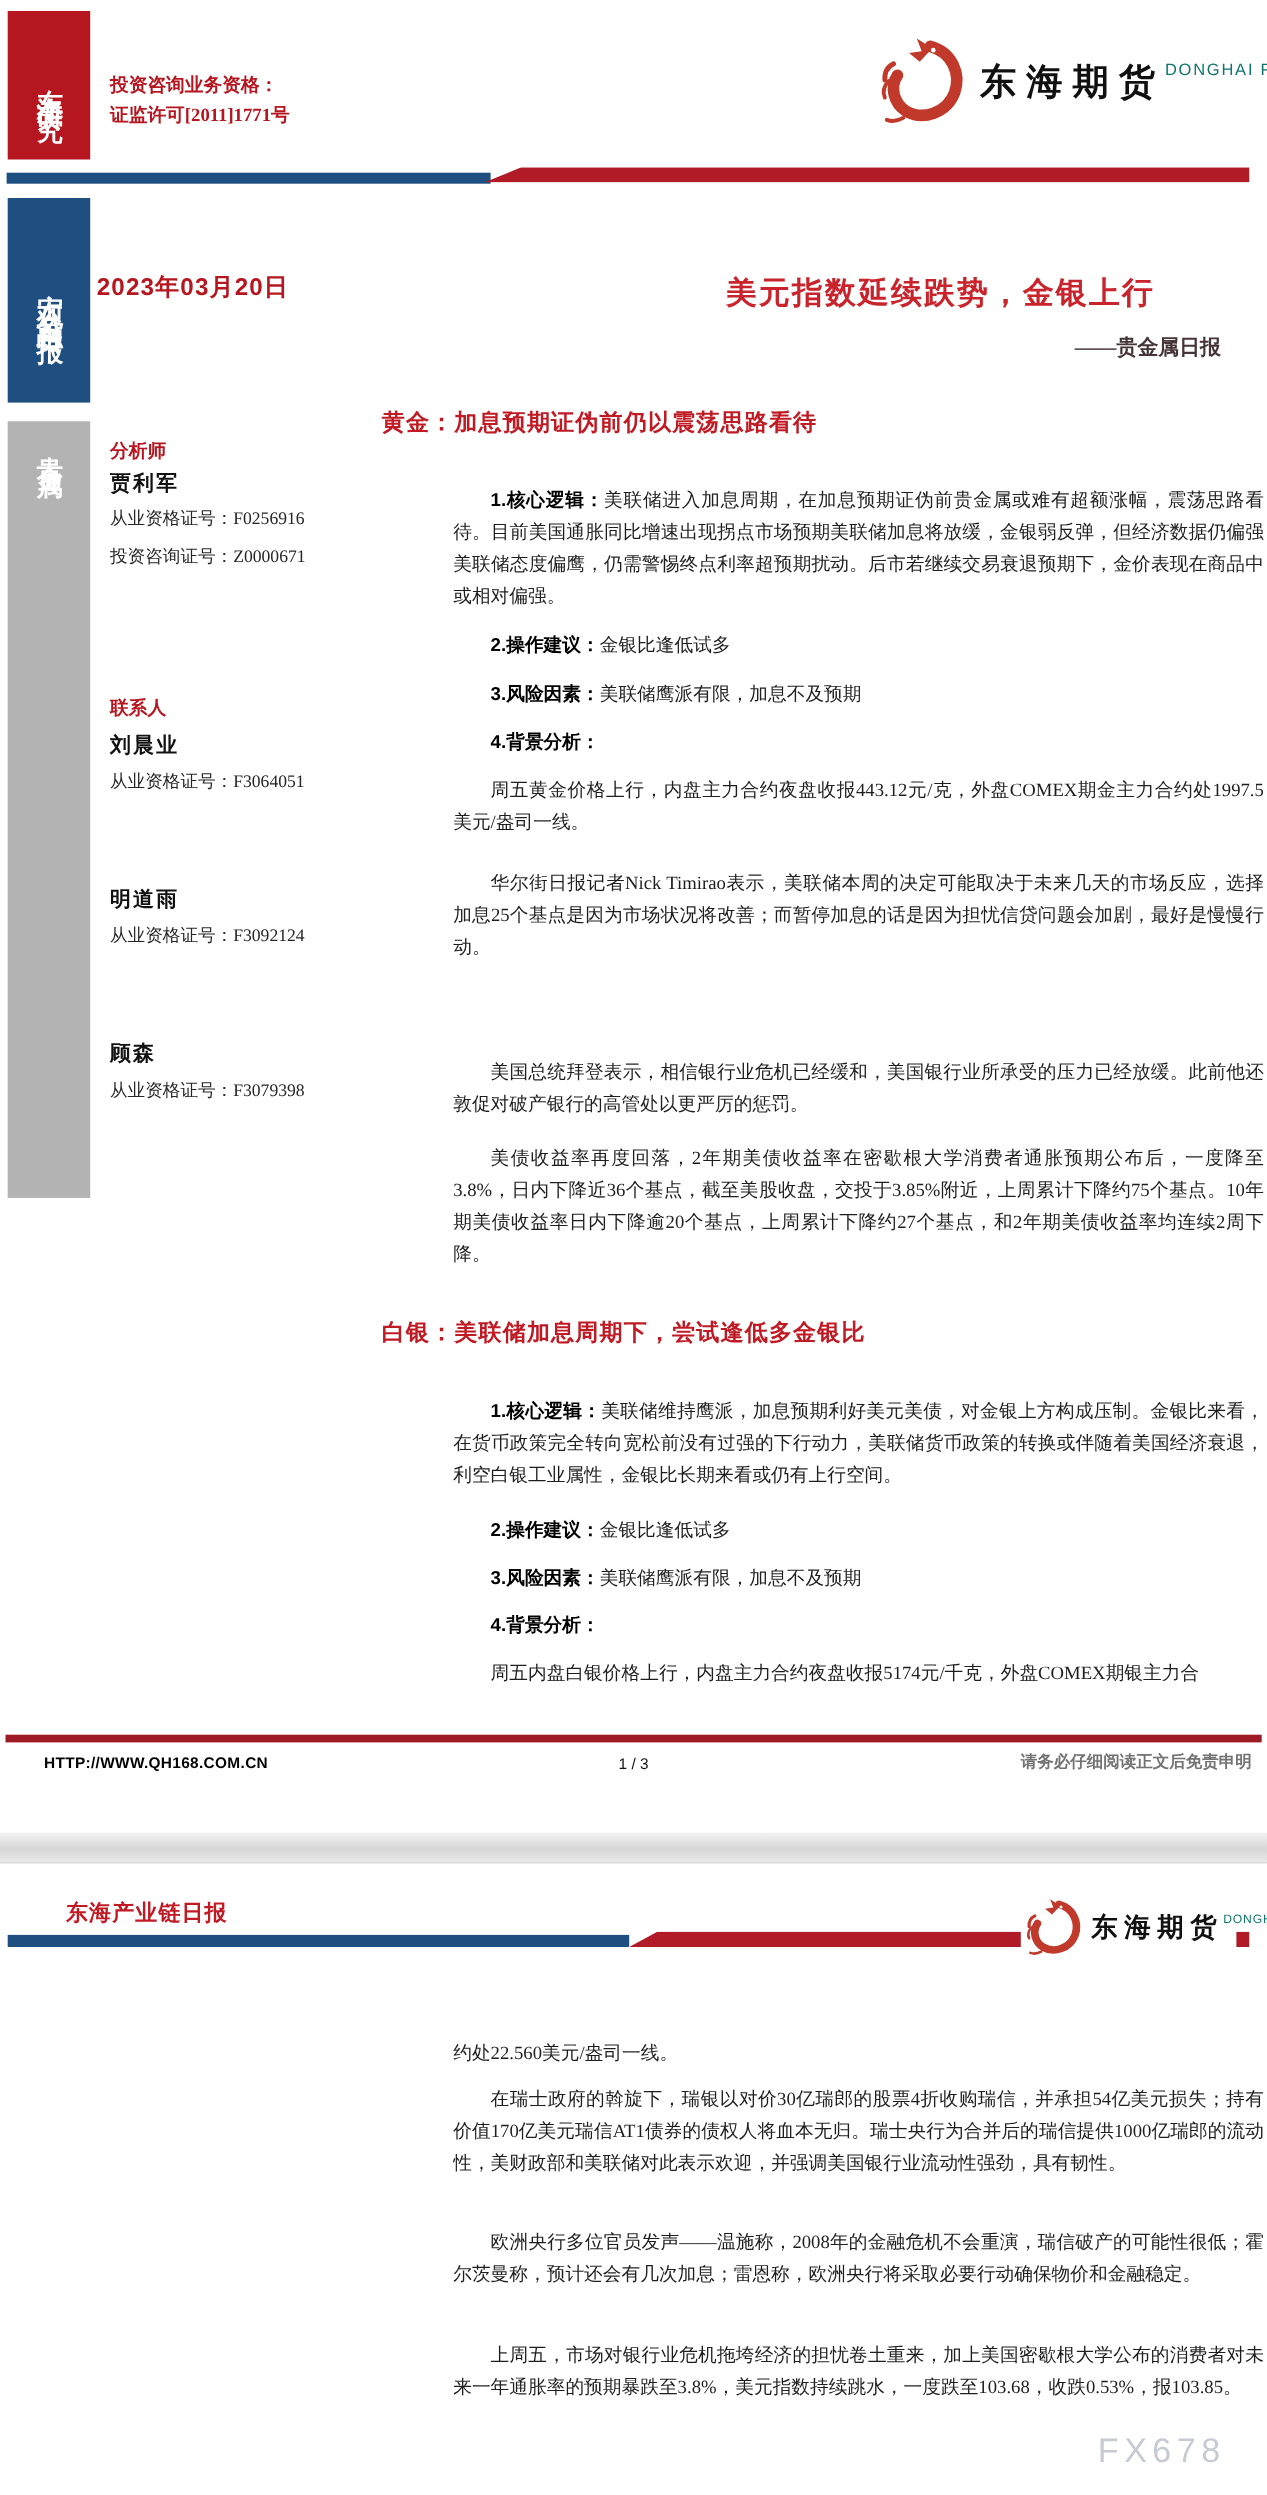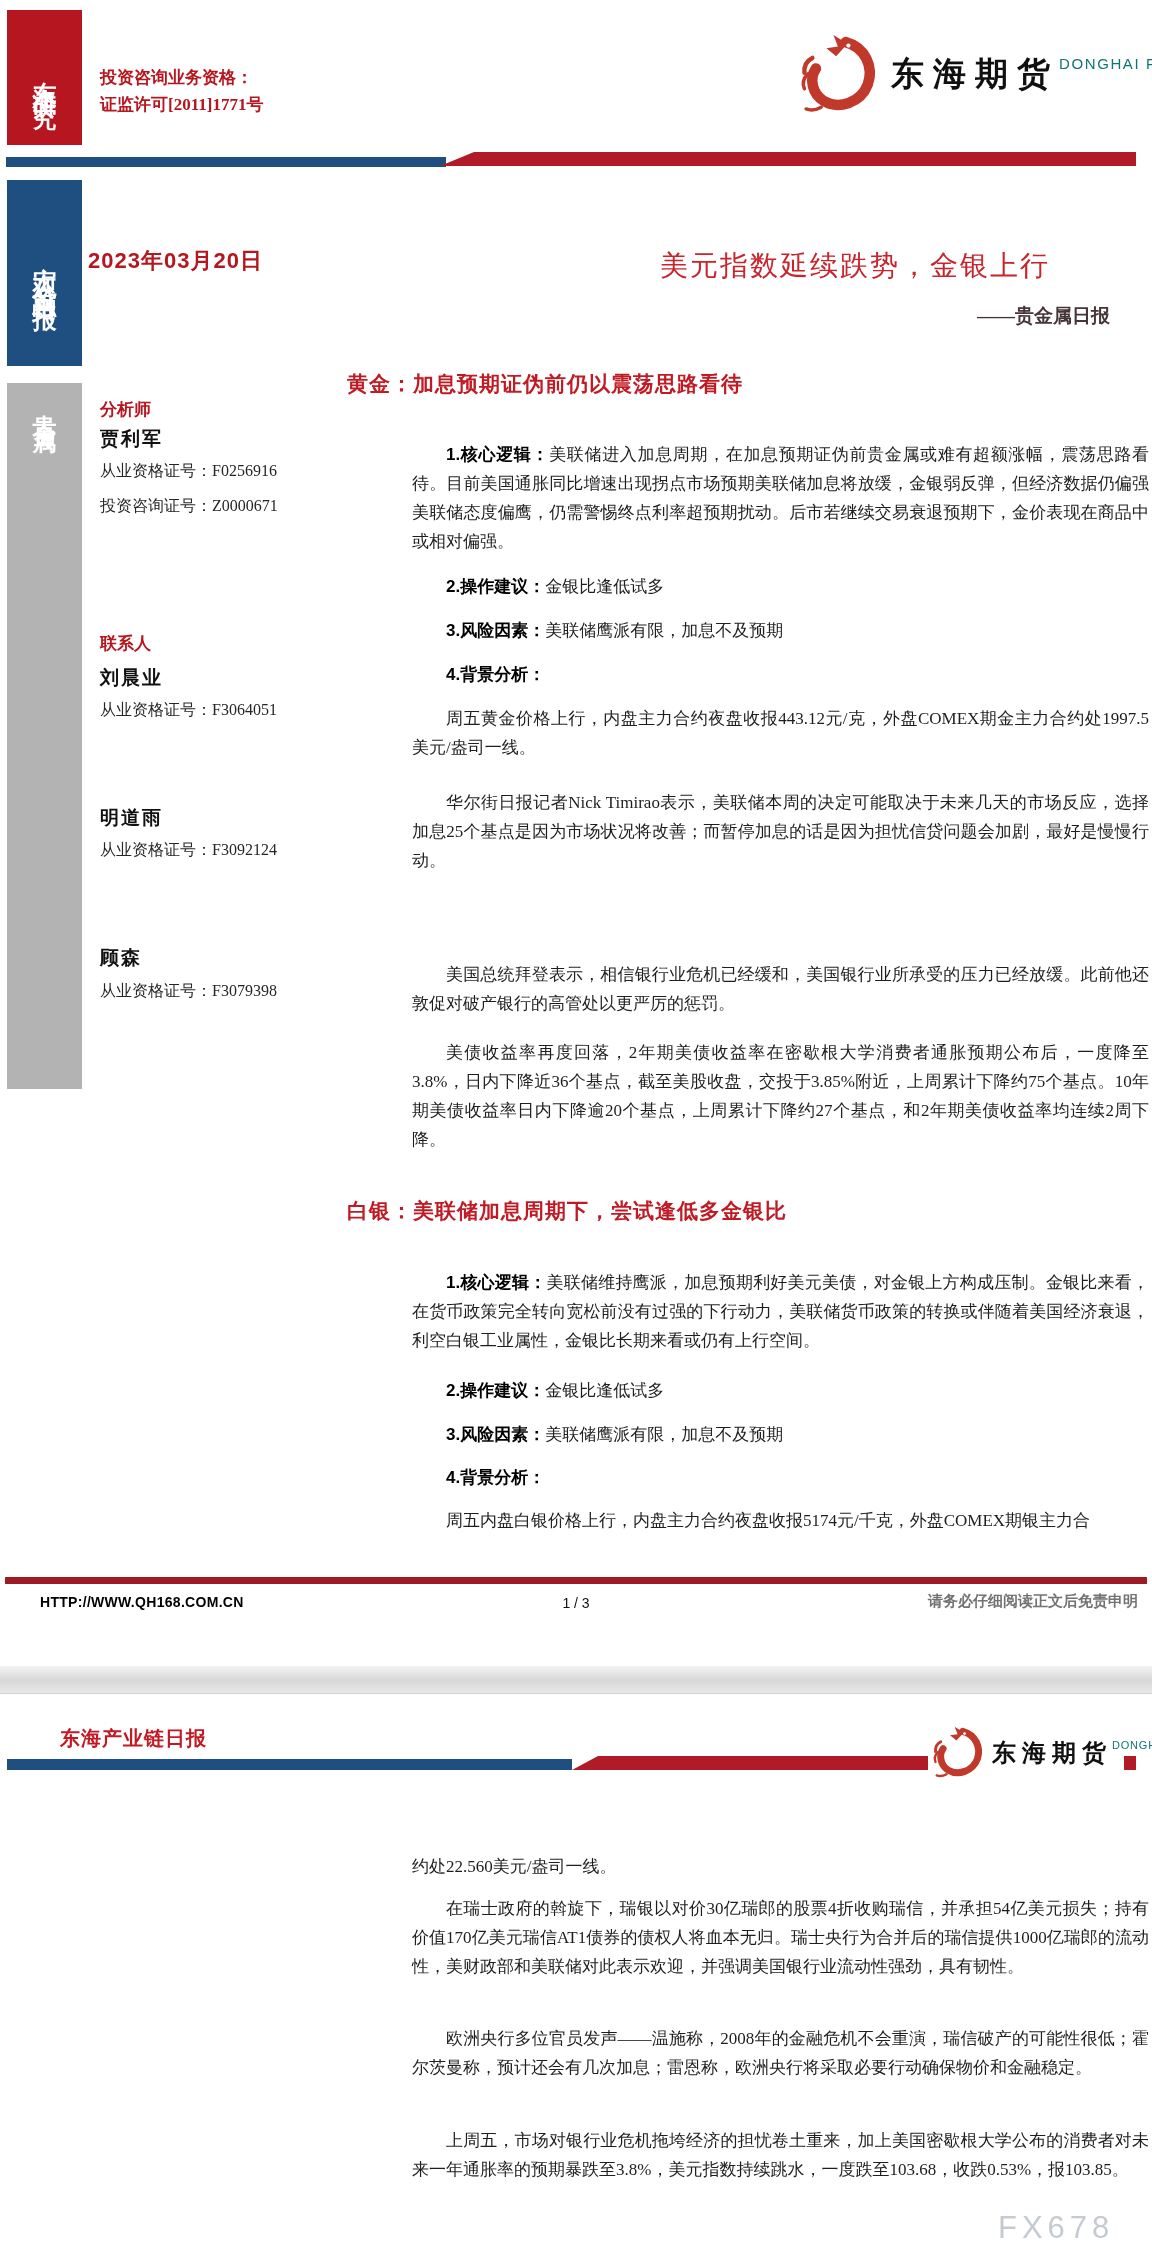--- a/index.html
+++ b/index.html
@@ -44,21 +44,21 @@
   
   .bar1-blue{left:6px;top:157px;width:440px;height:10px;background:var(--blue);}
   .bar1-red{left:440px;top:152px;width:696px;height:14px;background:var(--red-bar);
             clip-path:polygon(34px 0,100% 0,100% 100%,0 100%);}
   .bar2-blue{left:7px;top:1759px;width:565px;height:11px;background:var(--blue);}
   .bar2-red{left:572px;top:1756px;width:564px;height:14px;background:var(--red-bar);
             clip-path:polygon(26px 0,100% 0,100% 100%,0 100%);}
   .logo2plate{left:928px;top:1712px;width:196px;height:82px;background:#fff;}
 
   .date{left:88px;top:246px;color:var(--red);font-weight:bold;font-size:22px;letter-spacing:1px;}
-  .title{right:102px;top:247px;color:#c9232c;font-weight:normal;font-size:28px;letter-spacing:2px;white-space:nowrap;}
+  .title{right:102px;top:247px;color:#c9232c;font-weight:bold;font-size:28px;letter-spacing:2px;white-space:nowrap;}
   .subtitle{right:42px;top:303px;color:#463538;font-weight:bold;font-size:19px;white-space:nowrap;}
 
   
   .a-label{left:100px;color:var(--red);font-weight:bold;font-size:17px;}
   .a-name{left:100px;color:#111;font-weight:bold;font-size:19px;letter-spacing:2px;}
   .a-cert{left:100px;color:#262626;font-size:16px;white-space:nowrap;}
 
   
   .h-section{left:347px;color:#c01b24;font-weight:bold;font-size:21px;letter-spacing:1px;white-space:nowrap;}
   .para{left:396px;width:737px;font-size:17px;line-height:29px;text-align:justify;text-indent:2em;color:var(--ink);margin:16px;}

